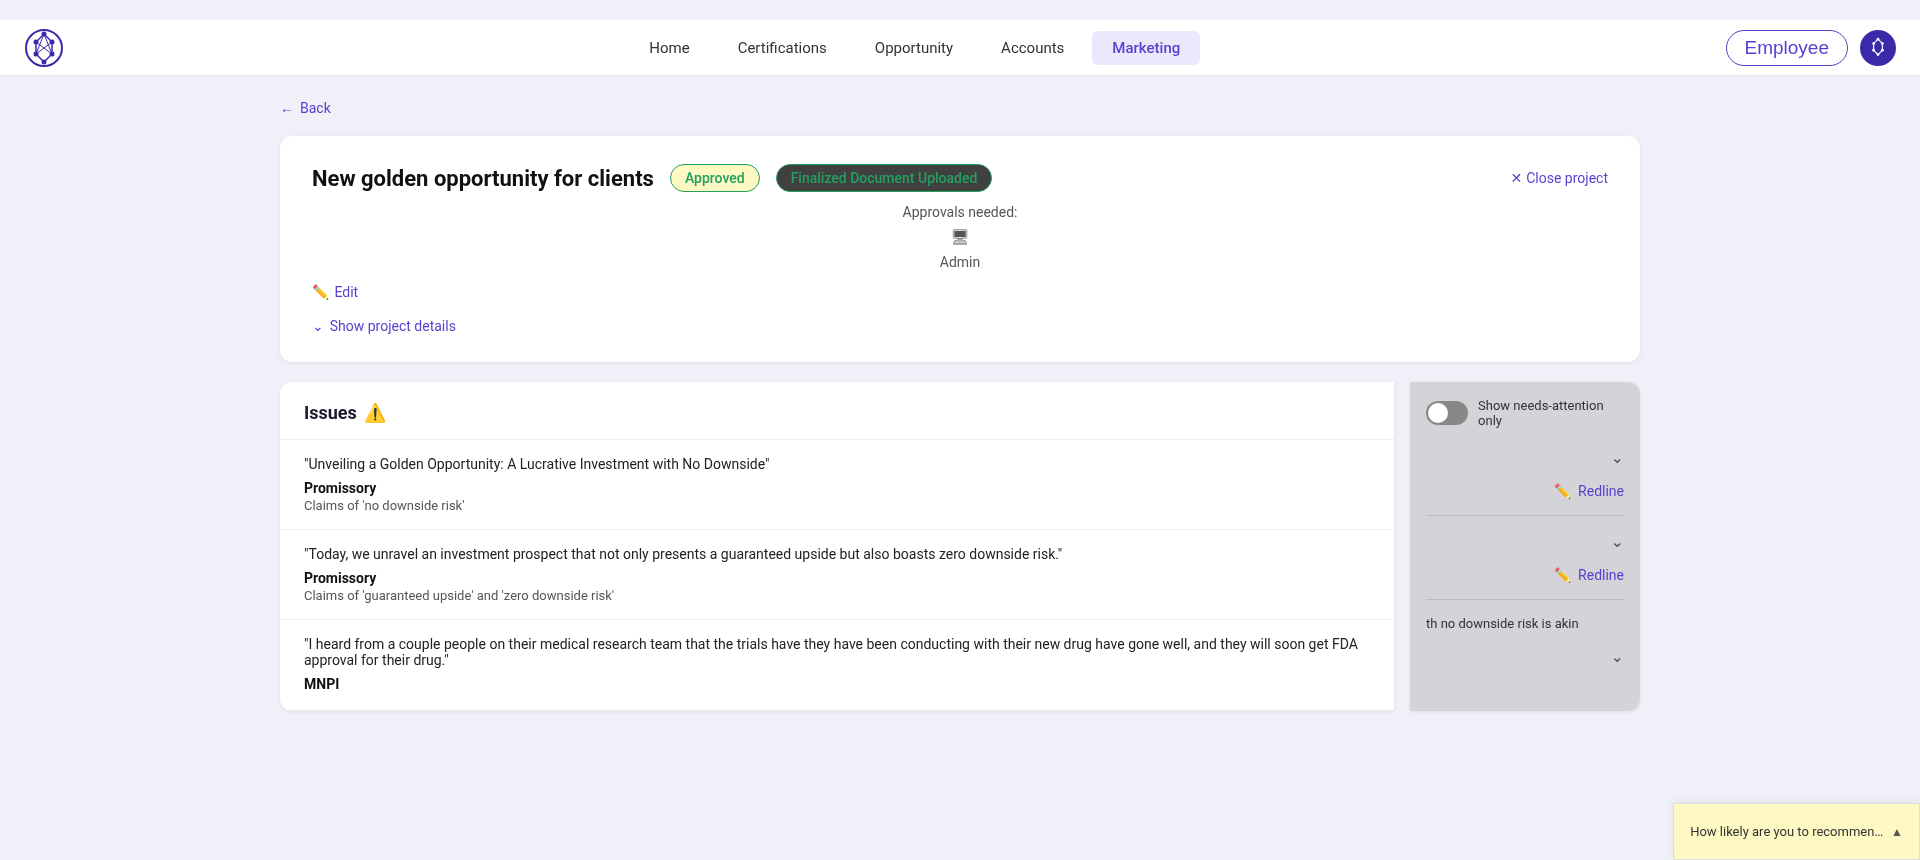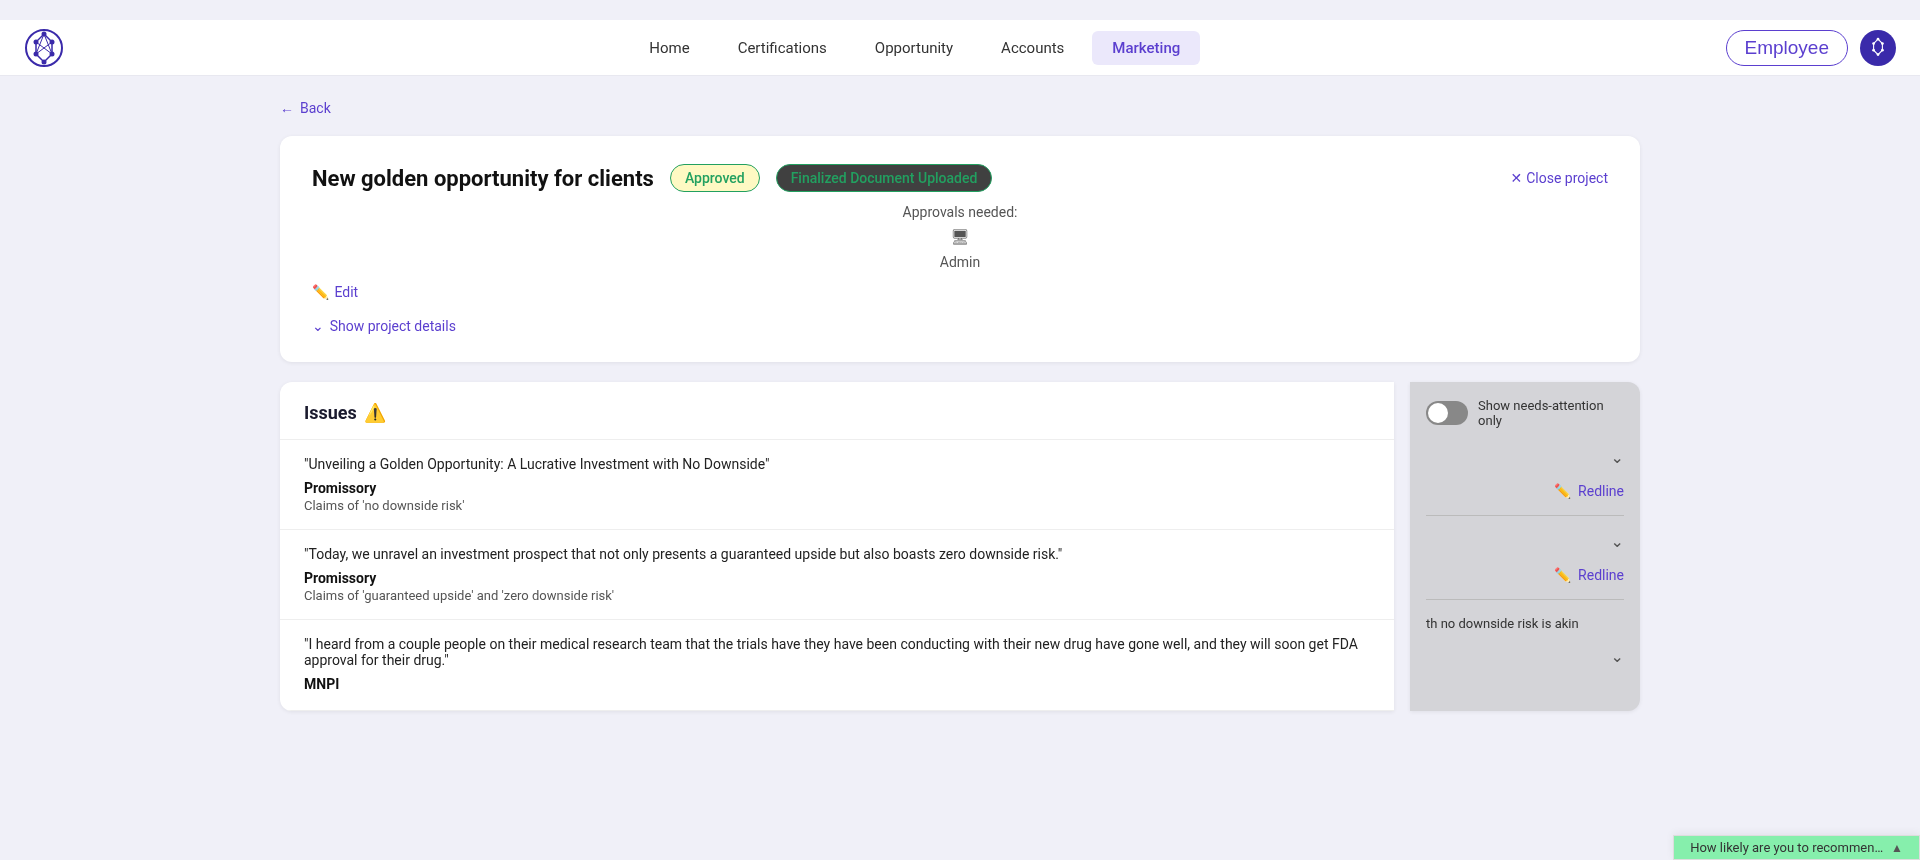--- a/index.html
+++ b/index.html
@@ -277,23 +277,23 @@
       height: 1px;
       background: #bbb;
       margin: 4px 0;
     }
 
     
     .feedback-bar {
       position: fixed;
       bottom: 0;
       right: 0;
-      background: #86efac;
+      background: #fef9c3;
       border: 1px solid #ddd;
-      padding: 4px 16px;
+      padding: 20px 16px;
       display: flex;
       align-items: center;
       gap: 8px;
       font-size: 13px;
       color: #333;
       box-shadow: 0 -2px 8px rgba(0,0,0,0.06);
       z-index: 100;
     }
     .feedback-chevron {
       font-size: 12px;

